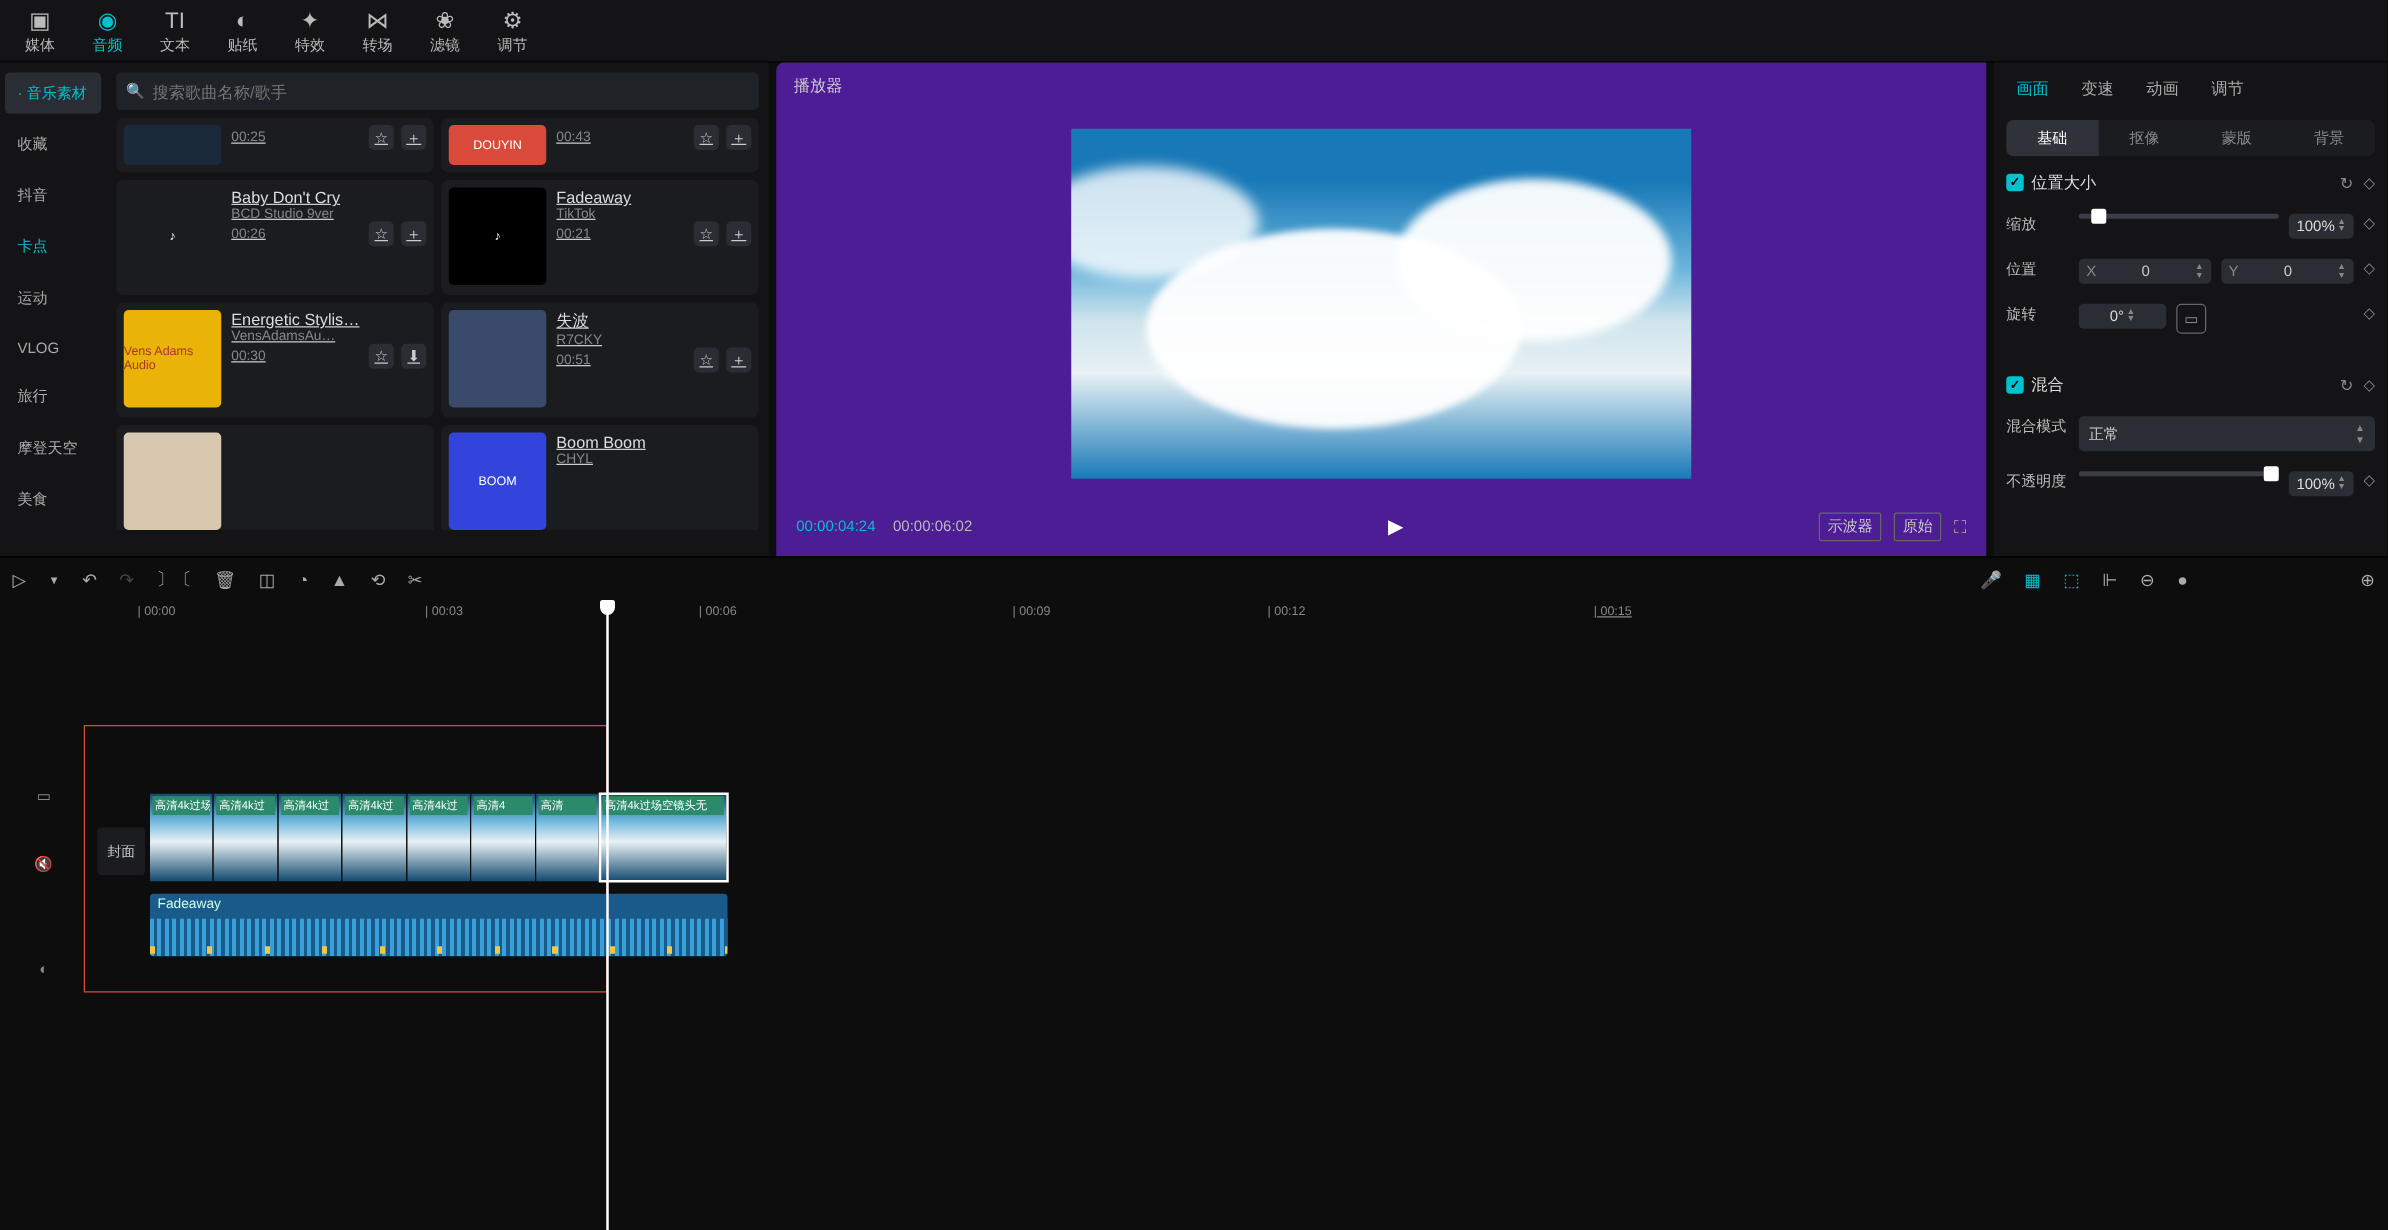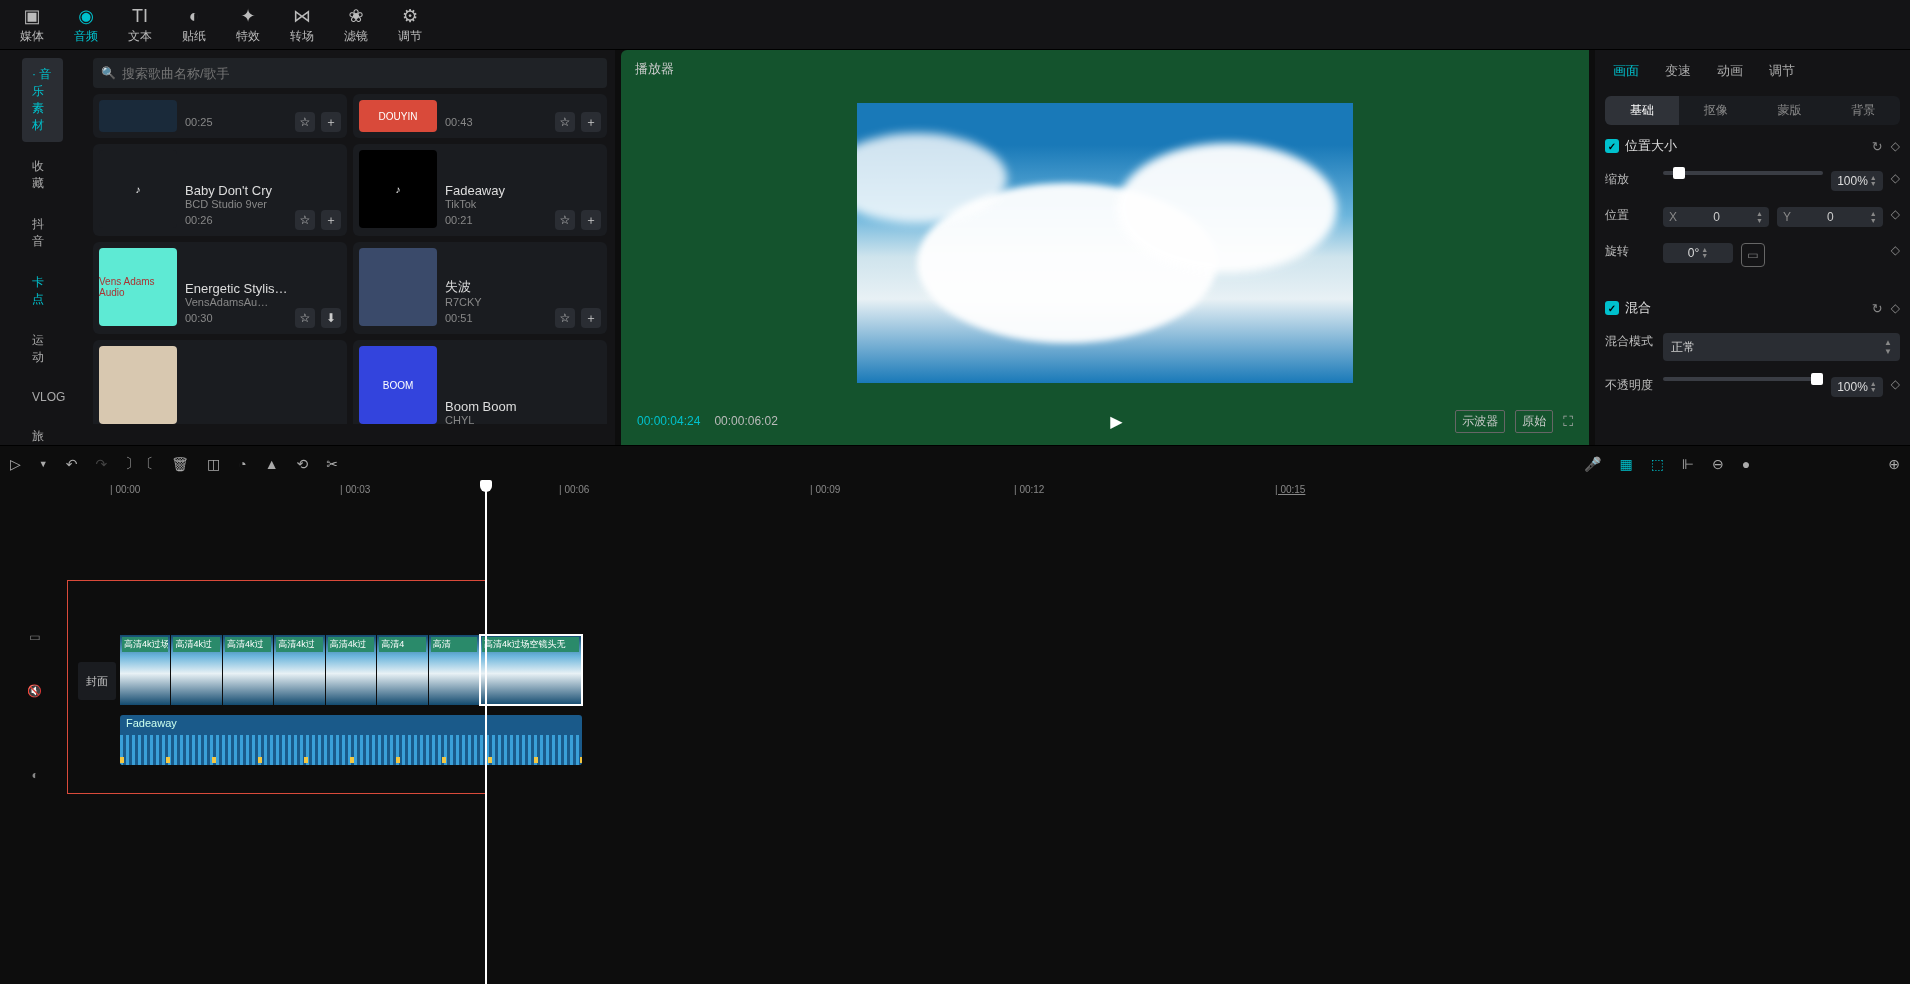--- a/index.html
+++ b/index.html
@@ -11,39 +11,39 @@
 .tool-item { display: flex; flex-direction: column; align-items: center; gap: 2px; cursor: pointer; color: #bbb; }
 .tool-item.active { color: #00c1cd; }
 .tool-item .ic { font-size: 18px; height: 20px; display: flex; align-items: center; justify-content: center; }
 .tool-item .lb { font-size: 12px; }
 
 
 .main-row { display: flex; height: 395px; }
 
 
 .left-panel { width: 615px; display: flex; background: #141416; }
-.left-nav { width: 85px; padding: 8px 22px; display: flex; flex-direction: column; gap: 8px; }
+.left-nav { width: 85px; padding: 8px 4px; display: flex; flex-direction: column; gap: 8px; }
 .nav-item { padding: 8px 10px; border-radius: 4px; cursor: pointer; color: #aaa; }
 .nav-item.active { background: #2a2d33; color: #00c1cd; }
 .left-content { flex: 1; padding: 8px; overflow: hidden; }
 .search-bar { background: #1f2226; border-radius: 4px; height: 30px; display: flex; align-items: center; padding: 0 8px; gap: 6px; margin-bottom: 6px; }
 .search-bar input { background: transparent; border: none; outline: none; color: #888; flex: 1; font-size: 13px; }
 .music-grid { display: grid; grid-template-columns: 1fr 1fr; gap: 6px; max-height: 330px; overflow: hidden; }
 .music-card { display: flex; background: #1a1c20; border-radius: 6px; padding: 6px; gap: 8px; height: 92px; }
 .music-thumb { width: 78px; height: 78px; border-radius: 4px; display: flex; align-items: center; justify-content: center; font-size: 10px; color: #fff; }
-.music-info { flex: 1; display: flex; flex-direction: column; justify-content: flex-end; }
+.music-info { flex: 1; display: flex; flex-direction: column; justify-content: flex-start; text-decoration: underline; }
 .music-title { font-size: 13px; color: #ddd; white-space: nowrap; overflow: hidden; text-overflow: ellipsis; max-width: 110px; }
 .music-artist { font-size: 11px; color: #888; white-space: nowrap; overflow: hidden; text-overflow: ellipsis; max-width: 110px; }
 .music-bottom { display: flex; align-items: center; justify-content: space-between; }
 .music-dur { font-size: 11px; color: #888; }
 .music-acts { display: flex; gap: 6px; }
 .ic-btn { width: 20px; height: 20px; background: #2a2d33; border-radius: 4px; display: flex; align-items: center; justify-content: center; color: #ccc; cursor: pointer; font-size: 12px; }
 
 
-.player-panel { flex: 1; background: #14532d; margin-left: 6px; border-radius: 6px 0 0 0; display: flex; flex-direction: column; }
+.player-panel { flex: 1; background: #4c1d95; margin-left: 6px; border-radius: 6px 0 0 0; display: flex; flex-direction: column; }
 .player-header { padding: 10px 14px; color: #ccc; font-size: 13px; }
 .player-canvas { flex: 1; display: flex; align-items: center; justify-content: center; padding: 4px; }
 .preview { width: 496px; height: 280px; background: linear-gradient(to bottom, #1979b8 0%, #1979b8 15%, #6bb5dc 40%, #cfe4ed 55%, #e8f1f5 70%, #1979b8 100%); position: relative; overflow: hidden; }
 .cloud { position: absolute; background: #fff; border-radius: 50%; opacity: 0.95; }
 .c1 { width: 300px; height: 160px; left: 60px; top: 80px; filter: blur(3px); }
 .c2 { width: 220px; height: 130px; left: 260px; top: 40px; filter: blur(4px); }
 .c3 { width: 180px; height: 90px; left: -30px; top: 30px; filter: blur(5px); opacity: .8; }
 .player-controls { height: 48px; display: flex; align-items: center; padding: 0 16px; gap: 14px; }
 .time-current { color: #00c1cd; }
 .time-total { color: #bbb; }
@@ -219,21 +219,21 @@
       <div class="music-bottom">
                   <span class="music-dur">00:21</span>
                   <div class="music-acts">
                     <span class="ic-btn">☆</span>
                     <span class="ic-btn">＋</span>
                   </div>
                 </div>
     </div>
             </div>
             <div class="music-card">
-    <div class="music-thumb" style="background:#5eead4;color:#a33;">Vens Adams Audio</div>
+    <div class="music-thumb" style="background:#eab308;color:#a33;">Vens Adams Audio</div>
     <div class="music-info">
       <div>
                   <div class="music-title">Energetic Stylis…</div>
                   <div class="music-artist">VensAdamsAu…</div>
                 </div>
       <div class="music-bottom">
                   <span class="music-dur">00:30</span>
                   <div class="music-acts">
                     <span class="ic-btn">☆</span>
                     <span class="ic-btn">⬇</span>

